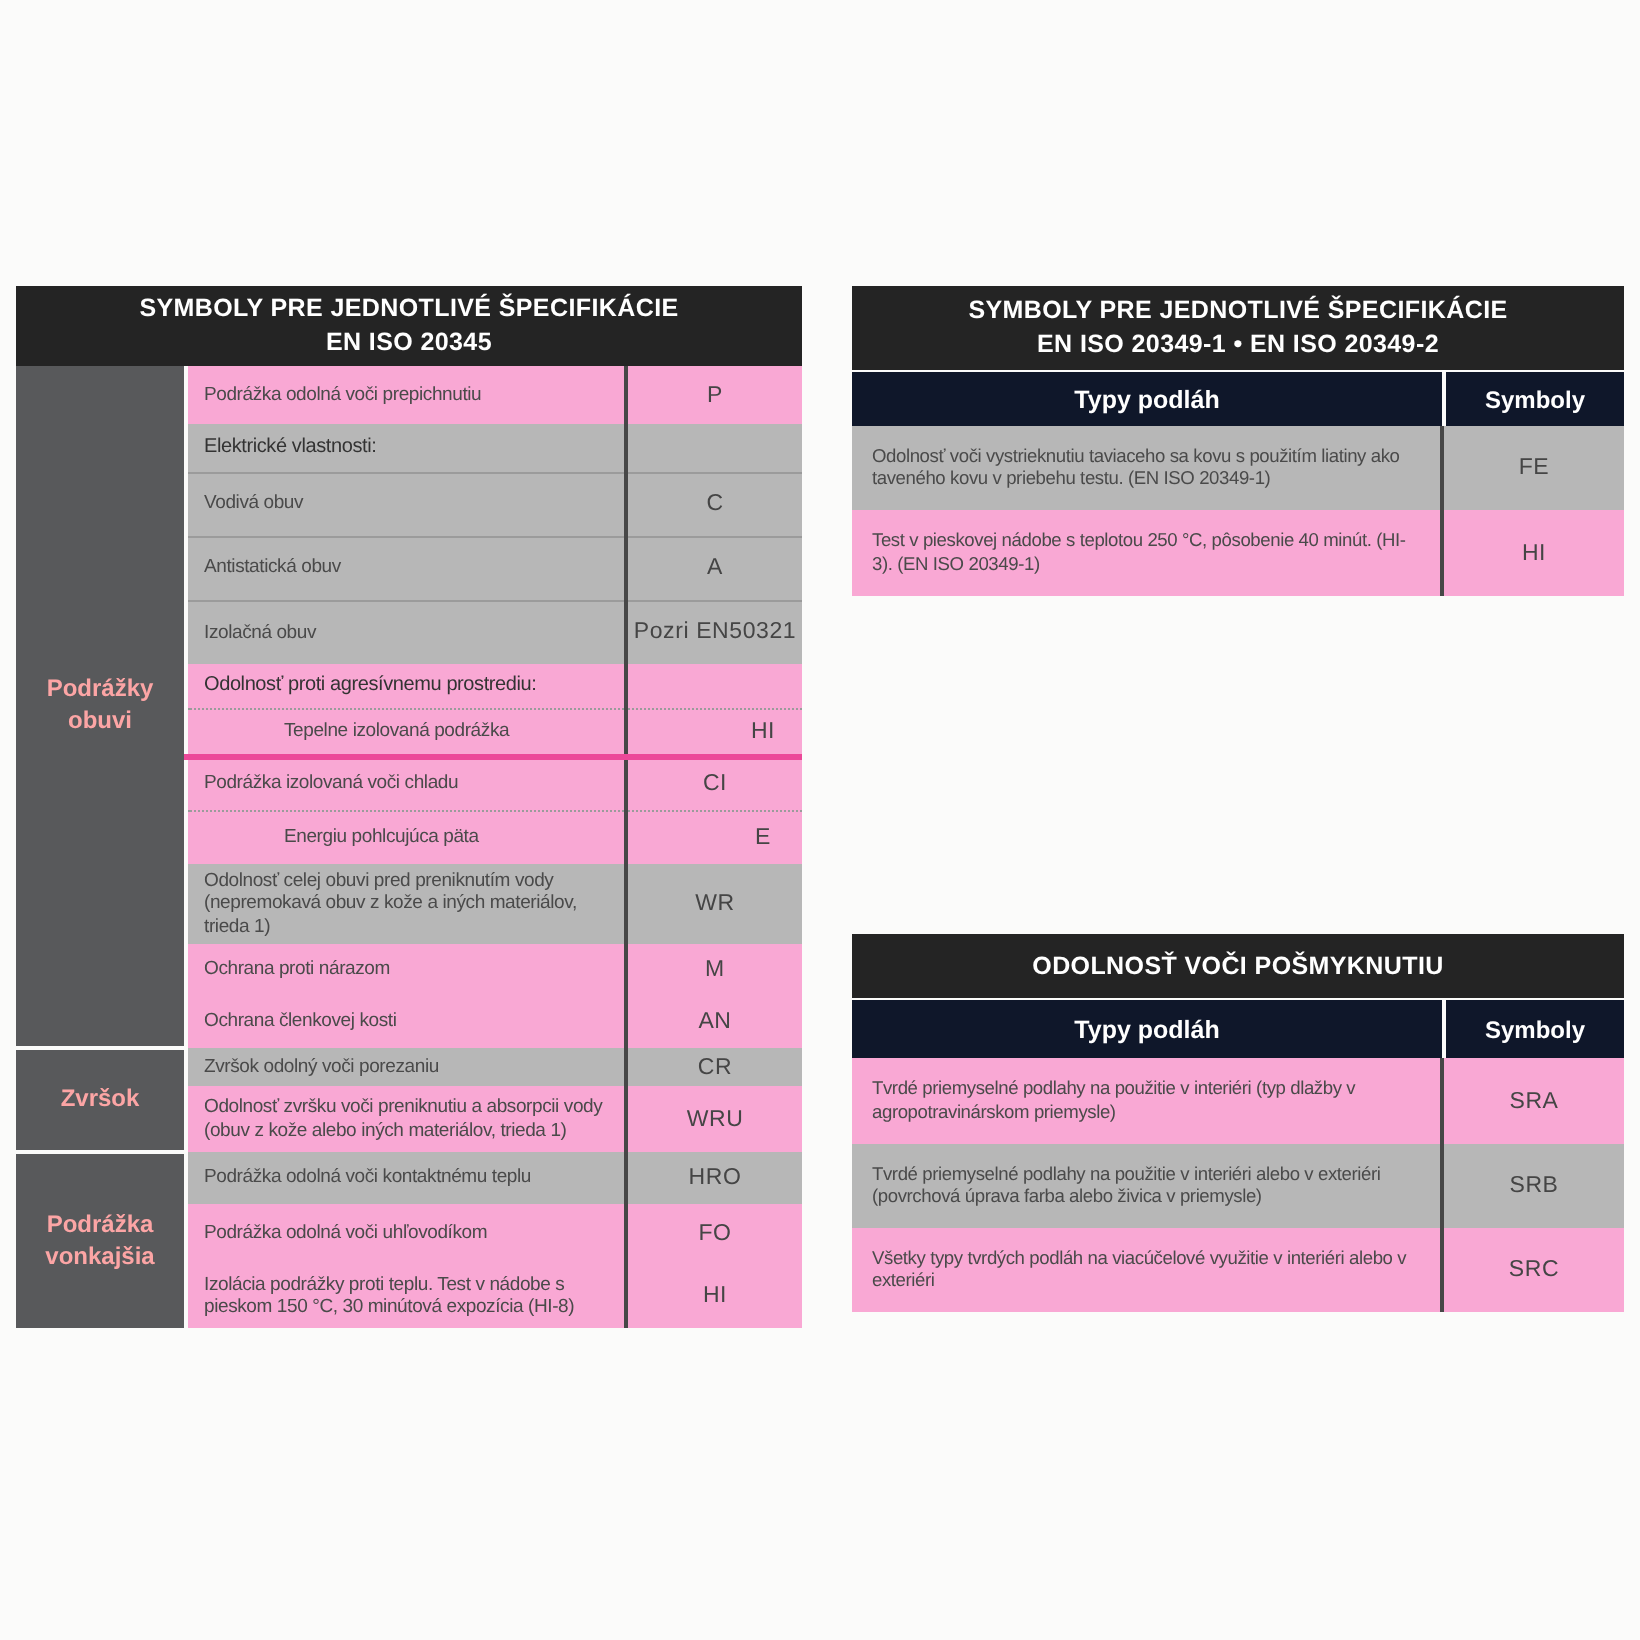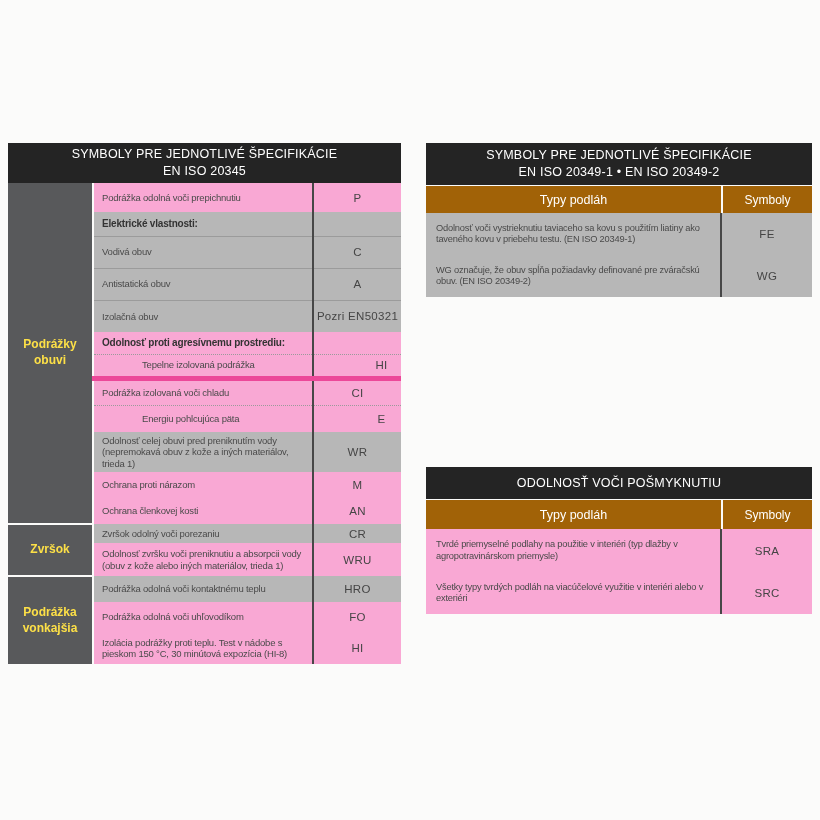--- a/index.html
+++ b/index.html
@@ -12,33 +12,33 @@
   }
   .canvas { position:absolute; inset:0; }
 
   .tbl { position:absolute; }
   .tbl-left   { left:8px;   top:143px; width:393px; }
   .tbl-rtop   { left:426px; top:143px; width:386px; }
   .tbl-rbot   { left:426px; top:467px; width:386px; }
 
   
   .title-band {
-    background:#242424; color:#ffffff; text-align:center; font-weight:normal;
+    background:#242424; color:#ffffff; text-align:center; font-weight:bold;
     display:flex; flex-direction:column; justify-content:center;
     letter-spacing:0.2px;
   }
   .title-band .t1 { font-size:12.5px; line-height:1.35; }
   .title-band .t2 { font-size:12.5px; line-height:1.35; }
   .h40 { height:40px; }
   .h42 { height:42px; }
   .h32 { height:32px; }
 
   
   .head-band {
-    display:flex; background:#a16207; color:#fff; font-weight:normal;
+    display:flex; background:#0f172a; color:#fff; font-weight:bold;
     border-top:1px solid #fbfbfa;
   }
   .head-band .hc1 {
     flex:0 0 295px; display:flex; align-items:center; justify-content:center;
     font-size:12.5px;
   }
   .head-band .hc2 {
     flex:1; display:flex; align-items:center; justify-content:center;
     font-size:12px; border-left:2px solid #fbfbfa;
   }
@@ -51,40 +51,40 @@
   .desc {
     font-size:9.5px; line-height:1.2; letter-spacing:-0.2px;
     padding:3px 8px; text-align:left; color:#4a4a4a;
   }
   .sym {
     font-size:11.5px; text-align:center; color:#454545;
     border-left:2px solid #474747; letter-spacing:0.3px;
   }
   tr.w  .desc, tr.w  .sym { background:#f9a8d4; }
   tr.g  .desc, tr.g  .sym { background:#b7b7b7; }
-  tr.hdr .desc { font-weight:bold; color:#333333; font-size:10px;margin-top:36px; }
+  tr.hdr .desc { font-weight:normal; color:#333333; font-size:10px;margin-top:36px; }
 
   
   .group {
-    background:#58595b; color:#fde047; font-weight:bold; text-align:center;
+    background:#58595b; color:#fca5a5; font-weight:bold; text-align:center;
     font-size:12px; line-height:1.3; border-right:2px solid #fbfbfa;
     width:85px; padding:0 4px;
   }
   .group.gap { border-top:2px solid #fbfbfa; }
   .tbl-left col.c-grp { width:85px; }
   .tbl-left col.c-desc { width:220px; }
   .tbl-left col.c-sym { width:88px; }
   .tbl-rtop col.c-desc, .tbl-rbot col.c-desc { width:295px; }
   .tbl-rtop col.c-sym,  .tbl-rbot col.c-sym  { width:91px; }
   .tbl-rtop .desc, .tbl-rbot .desc { font-size:9.3px; padding:4px 10px; }
 
   
   tr.sep-solid td.desc, tr.sep-solid td.sym { border-top:1px solid #9b9b9b; }
   tr.sep-dot   td.desc, tr.sep-dot   td.sym { border-top:1px dotted #9b9b9b;padding-left:48px; }
-  tr.sep-faint td.desc, tr.sep-faint td.sym { border-top:5px solid #ec4899;margin-top:48px; }
+  tr.sep-faint td.desc, tr.sep-faint td.sym { border-top:3px solid #ec4899;margin-top:48px; }
 
   
   .rh-a{height:29px}.rh-b{height:24px}.rh-c{height:32px}.rh-d{height:22px}
   .rh-e{height:24px}.rh-f{height:27px}.rh-g{height:33px}.rh-h{height:26px}
   .rh-i{height:19px}.rh-j{height:30px}.rh-k{height:32px}
   
   .rt-a{height:40px}.rt-b{height:42px}.rt-c{height:43px}
 </style>
 </head>
 <body>
@@ -190,23 +190,23 @@
     <table>
       <colgroup>
           <col class="c-desc">
           <col class="c-sym">
         </colgroup>
       <tbody>
       <tr class="g rt-b">
         <td class="desc">Odolnosť voči vystrieknutiu taviaceho sa kovu s použitím liatiny ako taveného kovu v priebehu testu. (EN ISO 20349-1)</td>
         <td class="sym">FE</td>
       </tr>
-      <tr class="g rt-b">
-        <td class="desc">WG označuje, že obuv spĺňa požiadavky definované pre zváračskú obuv. (EN ISO 20349-2)</td>
-        <td class="sym">WG</td>
+      <tr class="w rt-c">
+        <td class="desc">Test v pieskovej nádobe s teplotou 250 °C, pôsobenie 40 minút. (HI-3). (EN ISO 20349-1)</td>
+        <td class="sym">HI</td>
       </tr>
     </tbody>
       </table>
   </div>
 
   <div class="tbl tbl-rbot">
     <div class="title-band h32">
       <div class="t1">ODOLNOSŤ VOČI POŠMYKNUTIU</div>
     </div>
     <div class="head-band hb30">
@@ -216,20 +216,24 @@
     <table>
       <colgroup>
           <col class="c-desc">
           <col class="c-sym">
         </colgroup>
       <tbody>
           <tr class="w rt-c">
         <td class="desc">Tvrdé priemyselné podlahy na použitie v interiéri (typ dlažby v agropotravinárskom priemysle)</td>
         <td class="sym">SRA</td>
       </tr>
+      <tr class="g rt-b">
+        <td class="desc">Tvrdé priemyselné podlahy na použitie v interiéri alebo v exteriéri (povrchová úprava farba alebo živica v priemysle)</td>
+        <td class="sym">SRB</td>
+      </tr>
       <tr class="w rt-b">
         <td class="desc">Všetky typy tvrdých podláh na viacúčelové využitie v interiéri alebo v exteriéri</td>
         <td class="sym">SRC</td>
       </tr>
     </tbody>
       </table>
   </div>
 
 </div>
 

